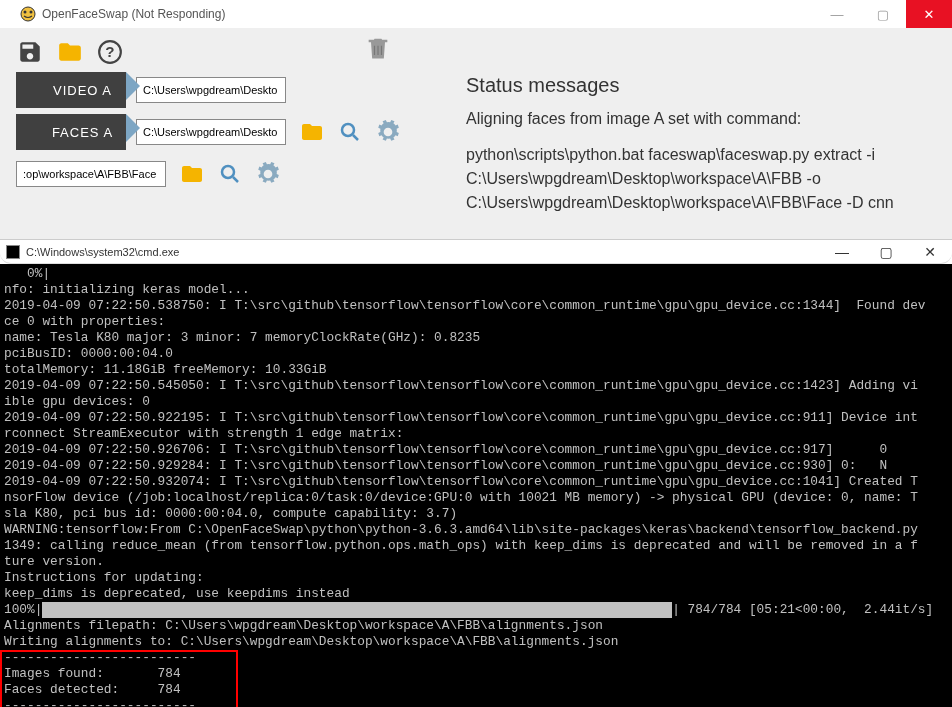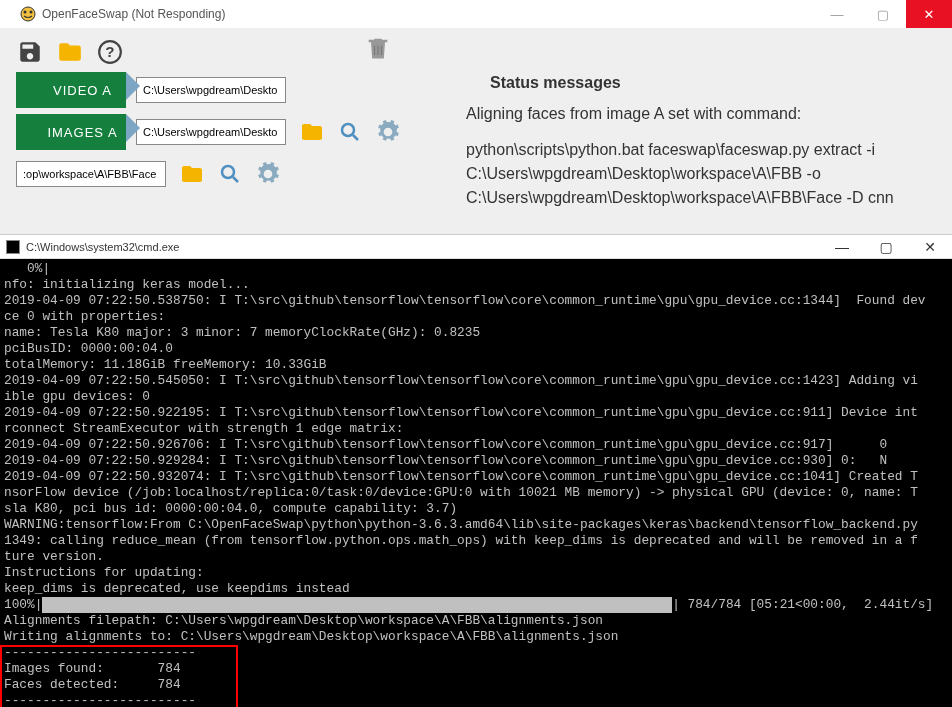--- a/index.html
+++ b/index.html
@@ -15,21 +15,21 @@
     
     .toolbar-area { padding: 10px 16px 8px; display: flex; align-items: flex-start; }
     .toolbar-left { display: flex; gap: 12px; align-items: center; }
     .tool-icon { width: 28px; height: 28px; display: flex; align-items: center; justify-content: center; }
     
     .content-area { display: flex; padding: 0 16px 12px; }
     .left-panel { width: 420px; }
     .row { display: flex; align-items: center; margin-bottom: 10px; height: 32px; }
     .tag-btn { 
       width: 110px; height: 36px; 
-      background: #15803d; 
+      background: #404040; 
       color: white; 
       display: flex; align-items: center; justify-content: center; 
       font-size: 13px; font-weight: 400; letter-spacing: 1px;
       position: relative;
       margin-right: 10px;
       padding-left: 23px;
     }
     .tag-btn::after {
       content: '';
       position: absolute;
@@ -45,25 +45,25 @@
       font-family: 'Segoe UI', sans-serif;
       background: white;
       max-width: 150px;
     }
     .action-icons { display: flex; gap: 10px; margin-left: 12px; align-items: center; }
     .action-icon { width: 28px; height: 28px; display: flex; align-items: center; justify-content: center; }
     
     .trash-icon { margin-left: 80px; margin-top: -4px; }
     
     .right-panel { flex: 1; padding-left: 30px; }
-    .status-title { font-size: 16px; font-weight: bold; color: #333; margin-bottom: 10px; margin-left: 24px; }
+    .status-title { font-size: 20px; font-weight: normal; color: #333; margin-bottom: 10px; }
     .status-text { font-size: 16px; color: #333; line-height: 1.5; margin-bottom: 12px; }
     
     .cmd-window { background: white; border-top: 1px solid #ccc; }
-    .cmd-titlebar { height: 24px; background: #ffffff; display: flex; align-items: center; padding-left: 6px; position: relative; border-bottom: 1px solid #ddd; }
+    .cmd-titlebar { height: 24px; background: #ffffff; display: flex; align-items: center; padding-left: 6px; position: relative; border-bottom: 1px solid #ddd; border-radius: 11px; }
     .cmd-icon { width: 14px; height: 14px; margin-right: 6px; background: #000; border: 1px solid #888; }
     .cmd-title-text { font-size: 11px; color: #333; }
     .cmd-controls { position: absolute; right: 0; top: 0; display: flex; }
     .cmd-btn { width: 44px; height: 24px; display: flex; align-items: center; justify-content: center; font-size: 14px; color: #333; }
     
     .terminal { 
       background: #000; color: #c0c0c0; 
       font-family: 'Consolas', 'Courier New', monospace; 
       font-size: 12.8px; line-height: 16px; 
       padding: 2px 4px; 
@@ -127,21 +127,21 @@
     </span>
   </div>
 
   <div class="content-area">
     <div class="left-panel">
       <div class="row">
         <div class="tag-btn">VIDEO A</div>
         <input class="path-input" value="C:\Users\wpgdream\Deskto" style="">
       </div>
       <div class="row">
-        <div class="tag-btn">IMAGES A</div>
+        <div class="tag-btn">FACES A</div>
         <input class="path-input" value="C:\Users\wpgdream\Deskto" style="">
         <div class="action-icons">
           <span class="action-icon">
               <svg width="28" height="24" viewBox="0 0 24 24">
                 <path fill="#f5b400" d="M10 4H4c-1.1 0-2 .9-2 2v12c0 1.1.9 2 2 2h16c1.1 0 2-.9 2-2V8c0-1.1-.9-2-2-2h-8l-2-2z"></path>
               </svg>
             </span>
           <span class="action-icon">
               <svg width="24" height="24" viewBox="0 0 24 24">
                 <circle cx="10" cy="10" r="6" fill="none" stroke="#5090c0" stroke-width="2.5"></circle>

